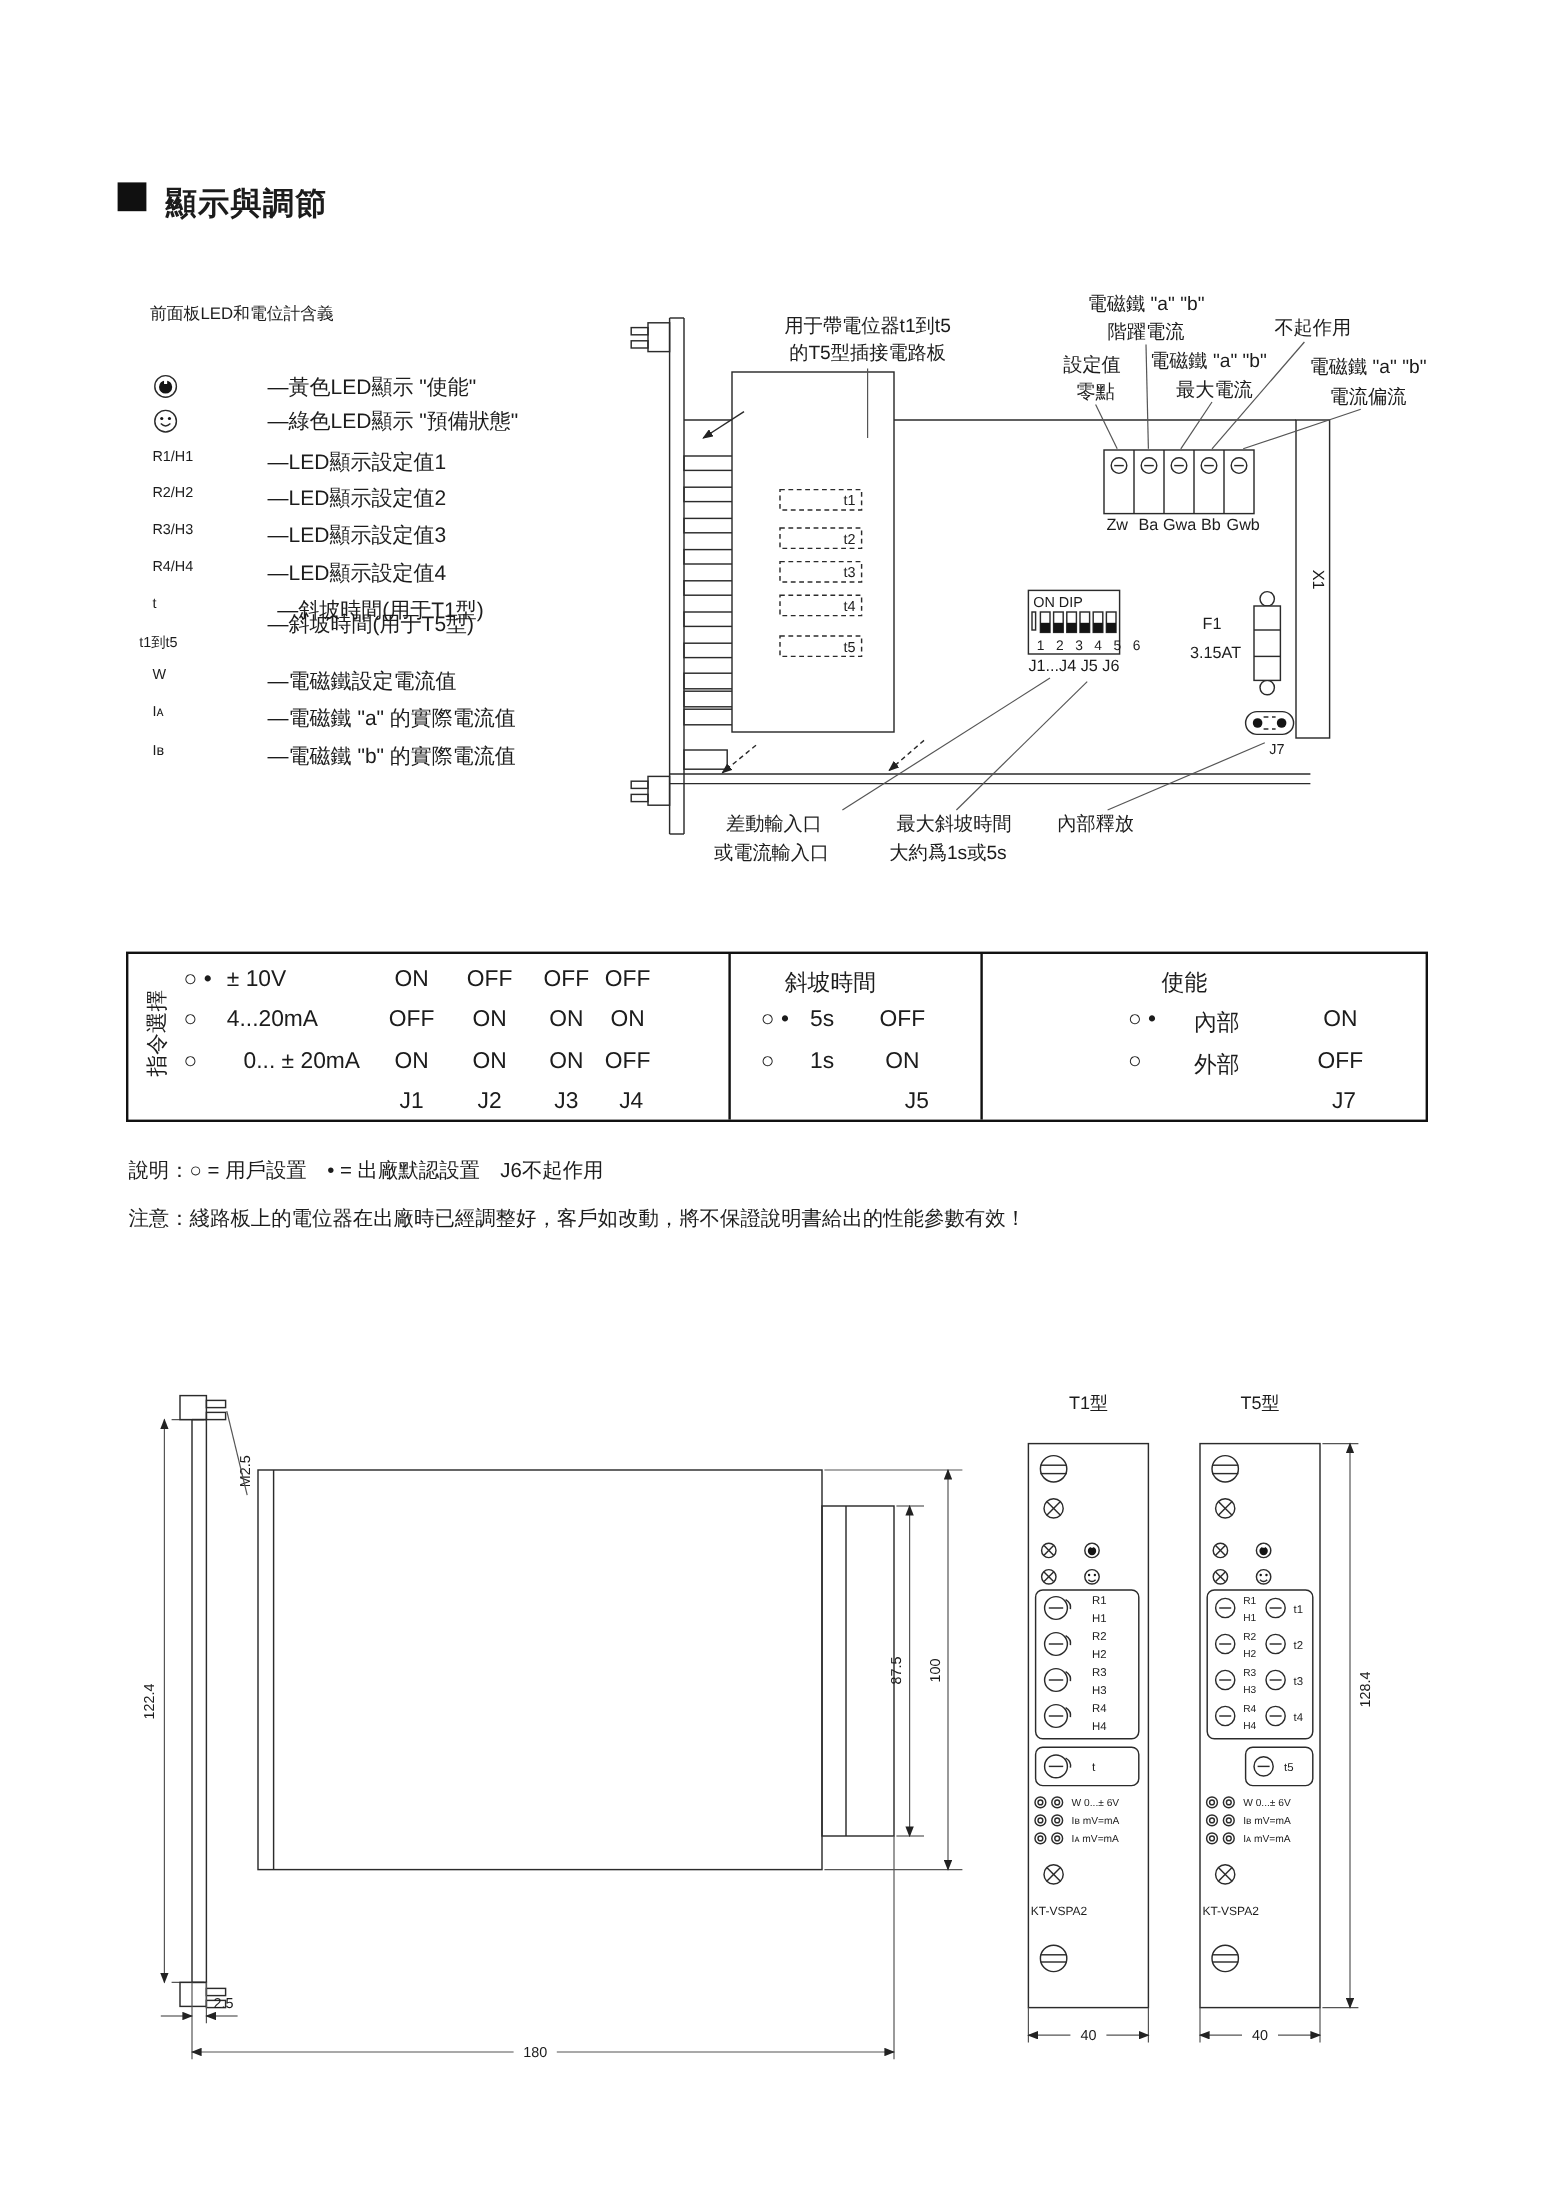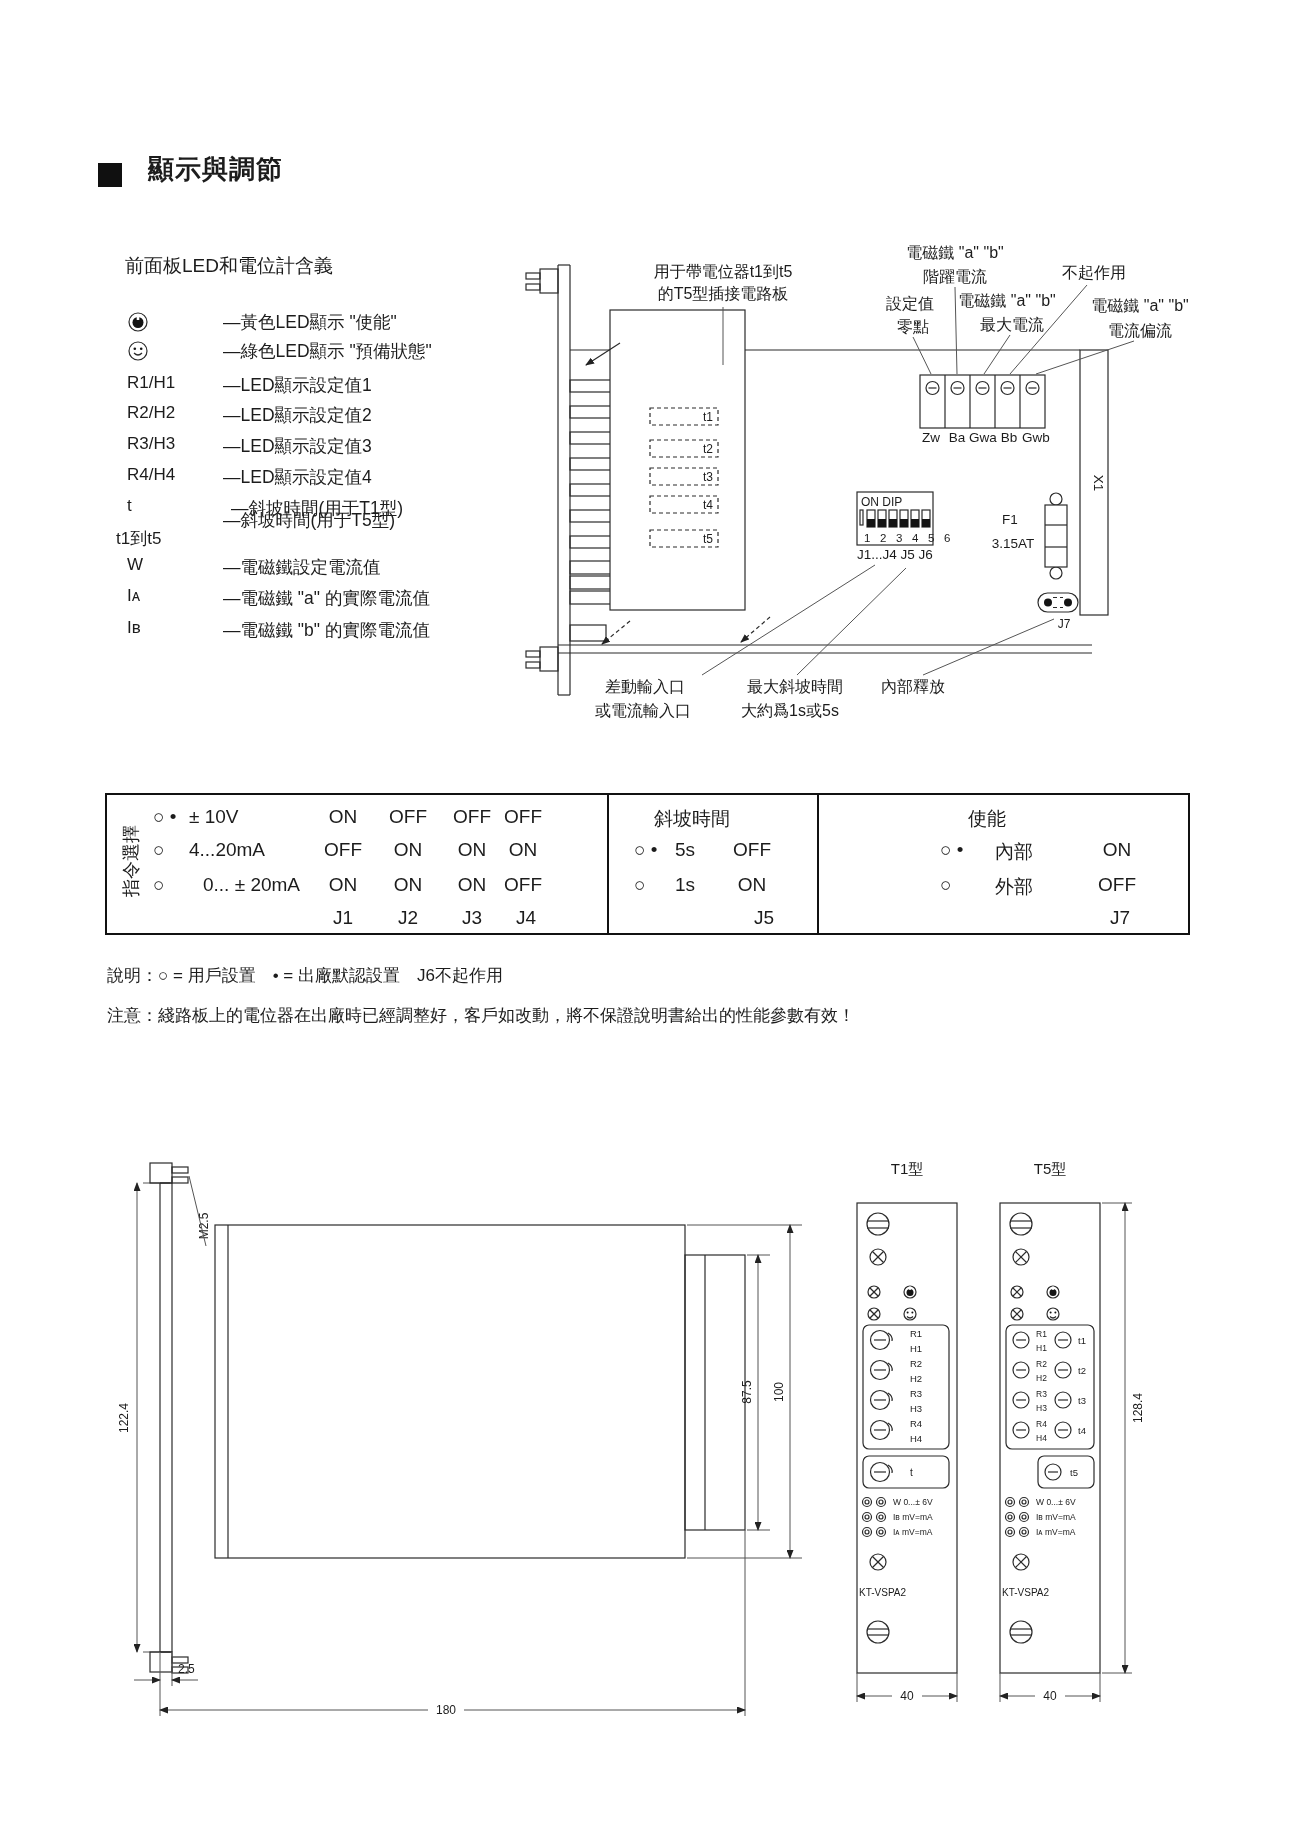--- a/index.html
+++ b/index.html
@@ -1,24 +1,24 @@
 <!DOCTYPE html>
 <html><head>
 <meta charset="utf-8">
 <style>
   *{margin:0;padding:0;box-sizing:border-box}
   html,body{background:#fff}
   .page{position:relative;width:1300px;height:1836px;background:#ffffff;
         font-family:"Liberation Sans","DejaVu Sans",sans-serif;color:#1c1c1c;overflow:hidden}
   .abs{position:absolute}
-  .sec-title{position:absolute;display:flex;align-items:flex-end;gap:26px;
+  .sec-title{position:absolute;display:flex;align-items:flex-start;gap:16px;
              font-size:26px;font-weight:600;letter-spacing:1px;white-space:nowrap}
   .sq{width:24px;height:24px;background:#101010;flex:0 0 auto}
-  .subtitle{position:absolute;font-size:19px;font-weight:500;white-space:nowrap}
-  .lg-label{position:absolute;font-size:17px;white-space:nowrap}
+  .subtitle{position:absolute;font-size:14px;font-weight:500;white-space:nowrap}
+  .lg-label{position:absolute;font-size:12px;white-space:nowrap}
   .lg-desc{position:absolute;font-size:17.5px;white-space:nowrap}
   .note{position:absolute;font-size:17px;white-space:nowrap}
   
   .tbl{position:absolute;left:105px;top:793px;width:1085px;height:142px;border:2.5px solid #111;background:#fff}
   .tbl .vdiv{position:absolute;top:0;width:2px;height:100%;background:#111}
   .tcell{position:absolute;font-size:19px;white-space:nowrap}
   .tc{transform:translateX(-50%)}
   .vlabel-wrap{position:absolute;left:24px;top:66px;width:0;height:0}
   .vlabel{position:absolute;white-space:nowrap;font-size:18px;
           transform:translate(-50%,-50%) rotate(-90deg)}

